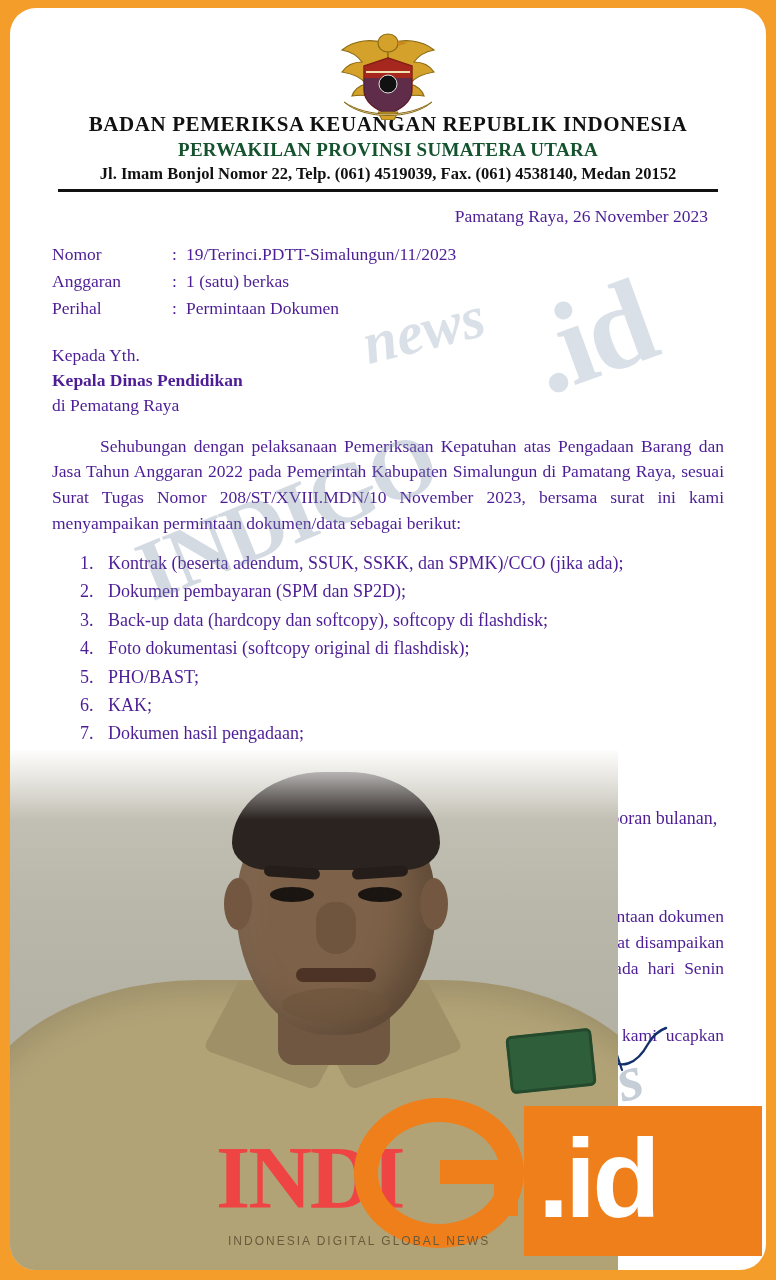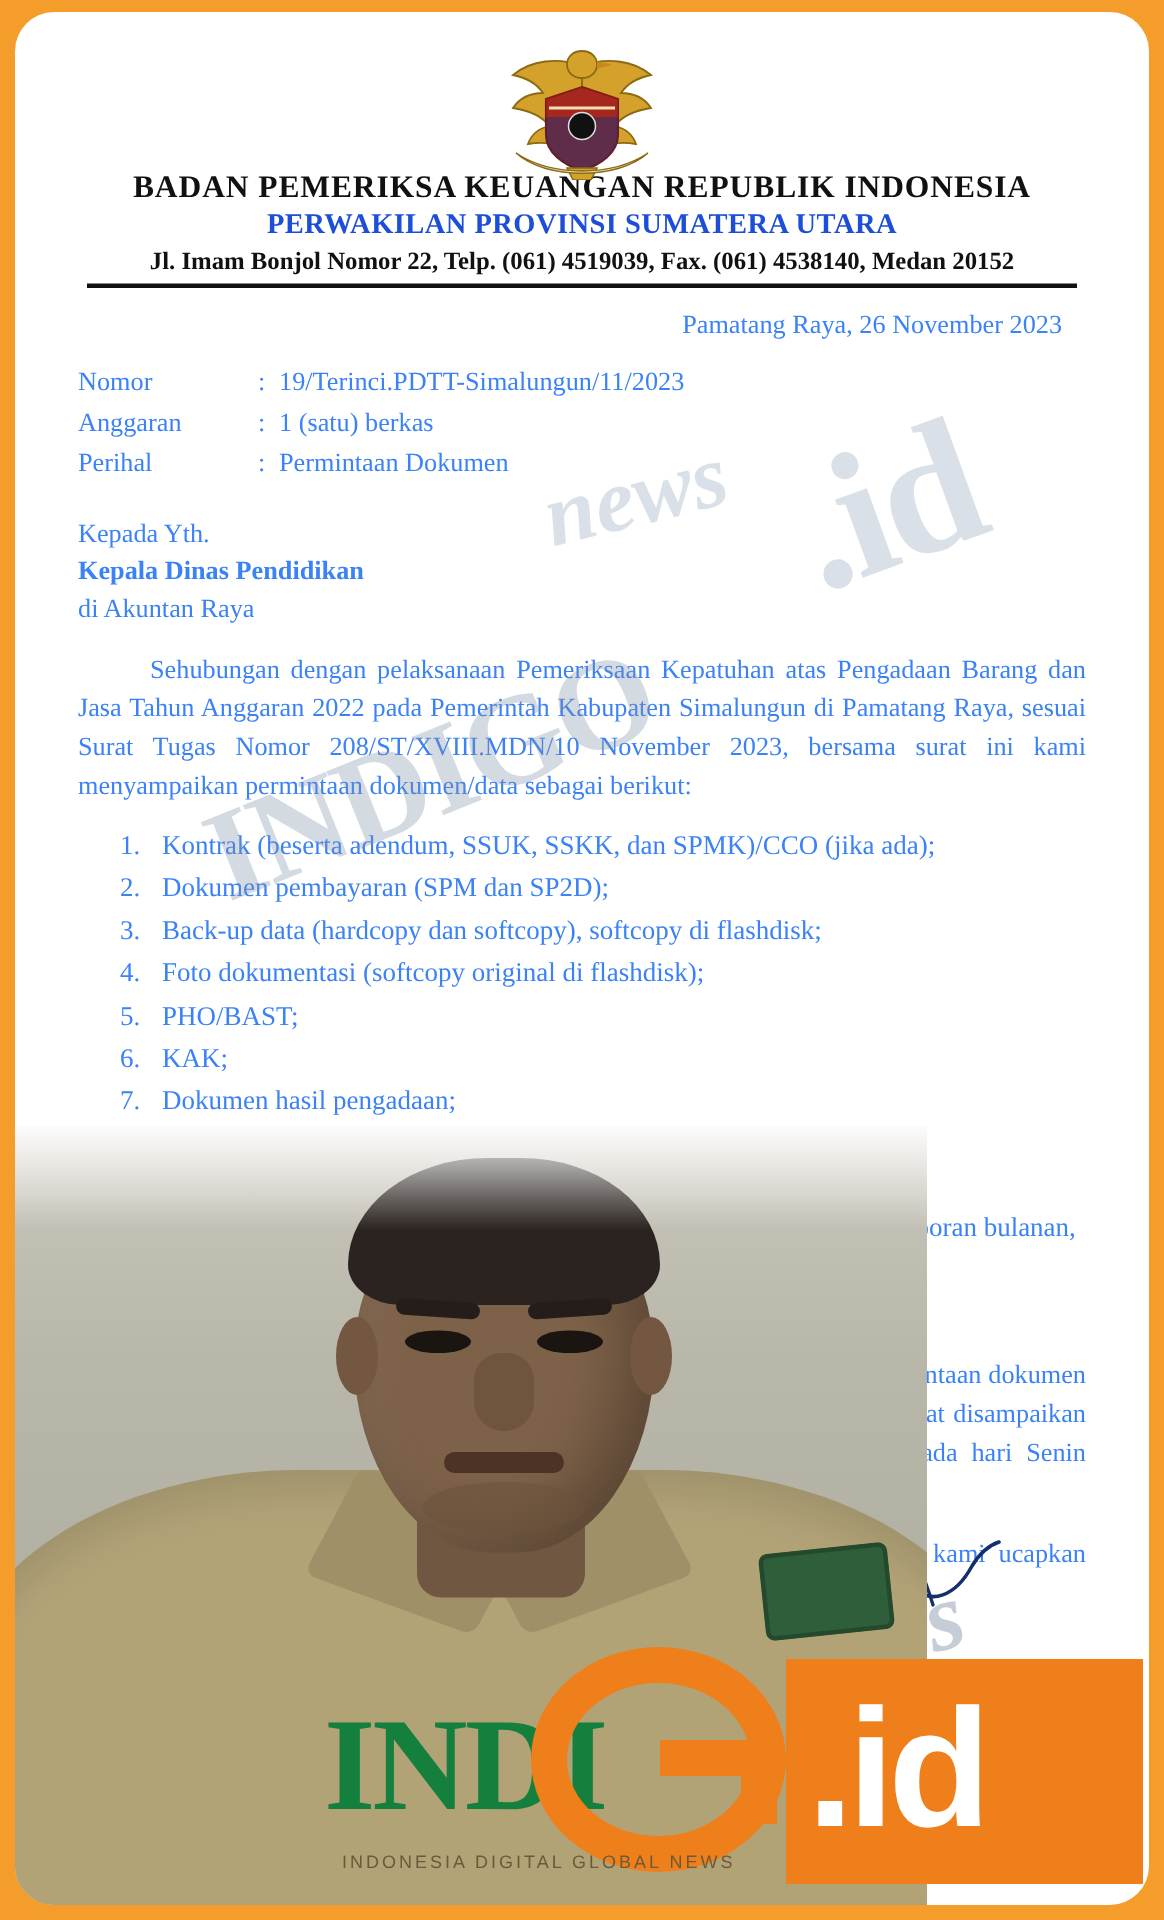--- a/index.html
+++ b/index.html
@@ -58,42 +58,42 @@
     font-size: 21px;
     font-weight: bold;
     letter-spacing: 0.6px;
     color: #111;
     font-family: "Liberation Serif", serif;
   }
   .kop .line2 {
     font-size: 19px;
     font-weight: bold;
     letter-spacing: 0.3px;
-    color: #1d4ed8;
+    color: #14532d;
     margin-top: 2px;
   }
   .kop .line3 {
     font-size: 16.5px;
     font-weight: bold;
     color: #111;
     margin-top: 3px;
   }
   .kop-rule {
     width: 660px;
     height: 3px;
     background: #111;
     margin: 5px auto 0 auto;
   }
 
   
   .letter-body {
     padding: 0 42px 0 42px;
     font-size: 17.5px;
     line-height: 1.42;
-    color: #3b82f6;
+    color: #4c1d95;
     position: relative;
   }
   .place-date {
     text-align: right;
     margin-top: 12px;
     padding-right: 16px;
     font-size: 17.5px;
   }
 
   table.meta {
@@ -354,21 +354,21 @@
     height: 170px;
     pointer-events: none;
   }
   .logo-bottom .indi {
     position: absolute;
     left: 10px;
     bottom: 34px;
     font-family: "Liberation Serif", serif;
     font-weight: bold;
     font-size: 88px;
-    color: #15803d;
+    color: #ef4444;
     letter-spacing: -2px;
     text-align: center;
   }
   .logo-bottom .gring {
     position: absolute;
     left: 148px;
     bottom: 14px;
     width: 170px;
     height: 150px;
   }
@@ -505,21 +505,21 @@
           <td class="label">Perihal</td>
           <td class="colon">:</td>
           <td>Permintaan Dokumen</td>
         </tr>
       </tbody>
         </table>
 
       <div class="recipient">
         <div>Kepada Yth.</div>
         <div class="bold">Kepala Dinas Pendidikan</div>
-        <div>di Akuntan Raya</div>
+        <div>di Pematang Raya</div>
       </div>
 
       <div class="para">Sehubungan dengan pelaksanaan Pemeriksaan Kepatuhan atas Pengadaan Barang dan Jasa Tahun Anggaran 2022 pada Pemerintah Kabupaten Simalungun di Pamatang Raya, sesuai Surat Tugas Nomor 208/ST/XVIII.MDN/10 November 2023, bersama surat ini kami menyampaikan permintaan dokumen/data sebagai berikut:</div>
 
       <ol class="doclist">
         <li>Kontrak (beserta adendum, SSUK, SSKK, dan SPMK)/CCO (jika ada);</li>
         <li>Dokumen pembayaran (SPM dan SP2D);</li>
         <li>Back-up data (hardcopy dan softcopy), softcopy di flashdisk;</li>
         <li>Foto dokumentasi (softcopy original di flashdisk);</li>
         <li>PHO/BAST;</li>

